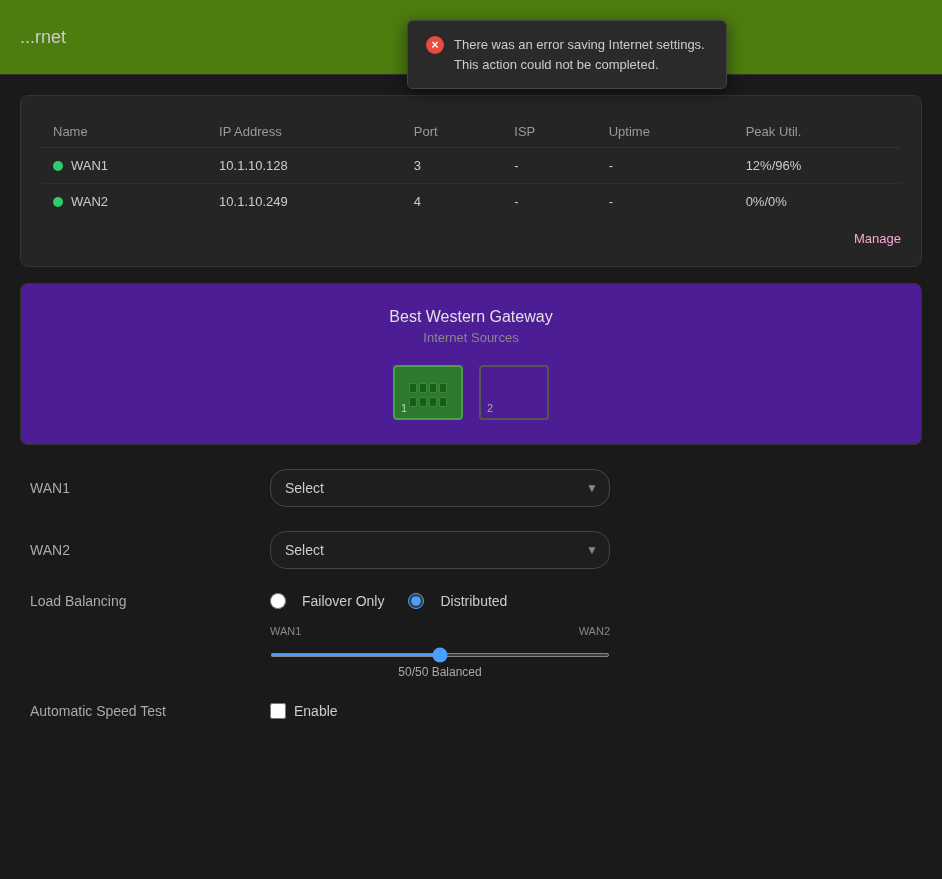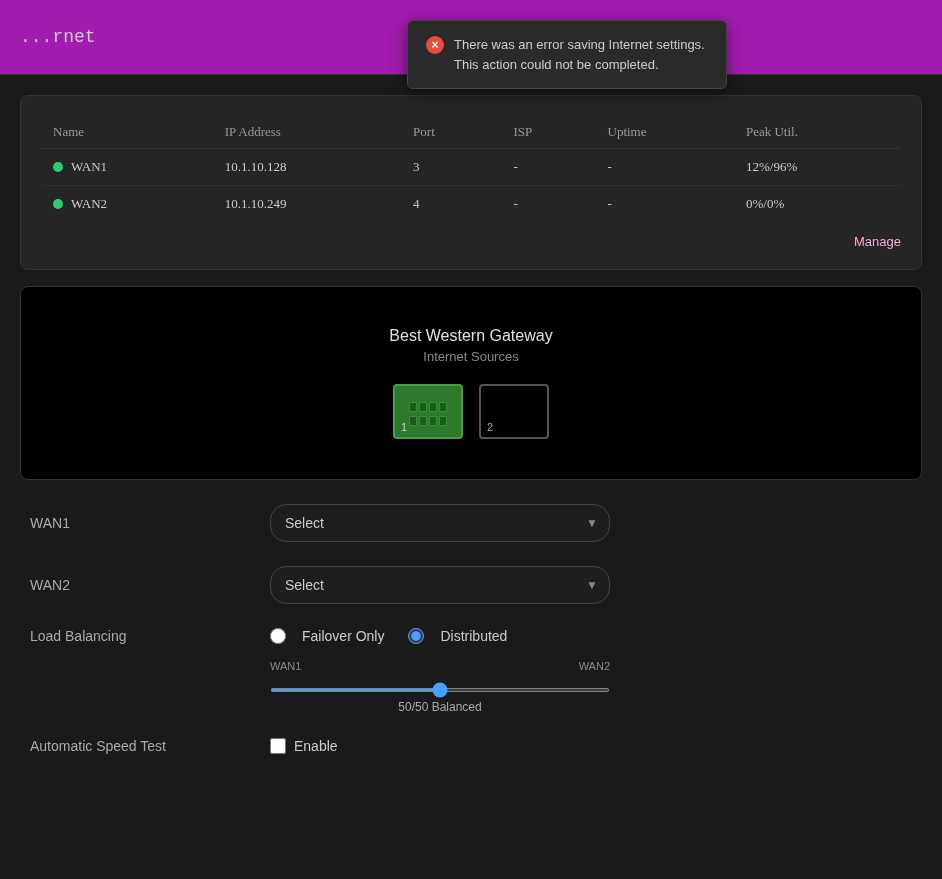--- a/index.html
+++ b/index.html
@@ -6,27 +6,26 @@
     body {
       background: #1a1a1a;
       font-family: -apple-system, BlinkMacSystemFont, 'Segoe UI', sans-serif;
       color: #ccc;
       min-height: 879px;
       width: 942px;
     }
 
     
     .top-bar {
-      background: #a21caf;
+      background: #4d7c0f;
       height: 75px;
       display: flex;
       align-items: center;
       padding: 0 20px;
       border-bottom: 1px solid #333;
-      font-family: Liberation Mono, monospace;
     }
     .top-bar-title {
       color: #ccc;
       font-size: 18px;
     }
 
     
     .error-toast {
       position: fixed;
       top: 20px;
@@ -74,21 +73,20 @@
       border: 1px solid #333;
       border-radius: 8px;
       padding: 20px;
       margin-bottom: 16px;
     }
 
     
     .wan-table {
       width: 100%;
       border-collapse: collapse;
-      font-family: Liberation Serif, serif;
     }
     .wan-table th {
       text-align: left;
       color: #999;
       font-size: 13px;
       font-weight: 500;
       padding: 8px 12px;
       border-bottom: 1px solid #333;
     }
     .wan-table td {
@@ -117,24 +115,24 @@
       font-size: 13px;
       cursor: pointer;
       text-align: right;
       display: block;
       margin-top: 12px;
       text-decoration: none;
     }
 
     
     .gateway-card {
-      background: #000000;
+      background: #4c1d95;
       border: 1px solid #333;
       border-radius: 8px;
-      padding: 40px 20px;
+      padding: 24px 20px;
       margin-bottom: 24px;
       text-align: center;
     }
     .gateway-title {
       font-size: 16px;
       color: #e0e0e0;
       margin-bottom: 4px;
     }
     .gateway-subtitle {
       font-size: 13px;

